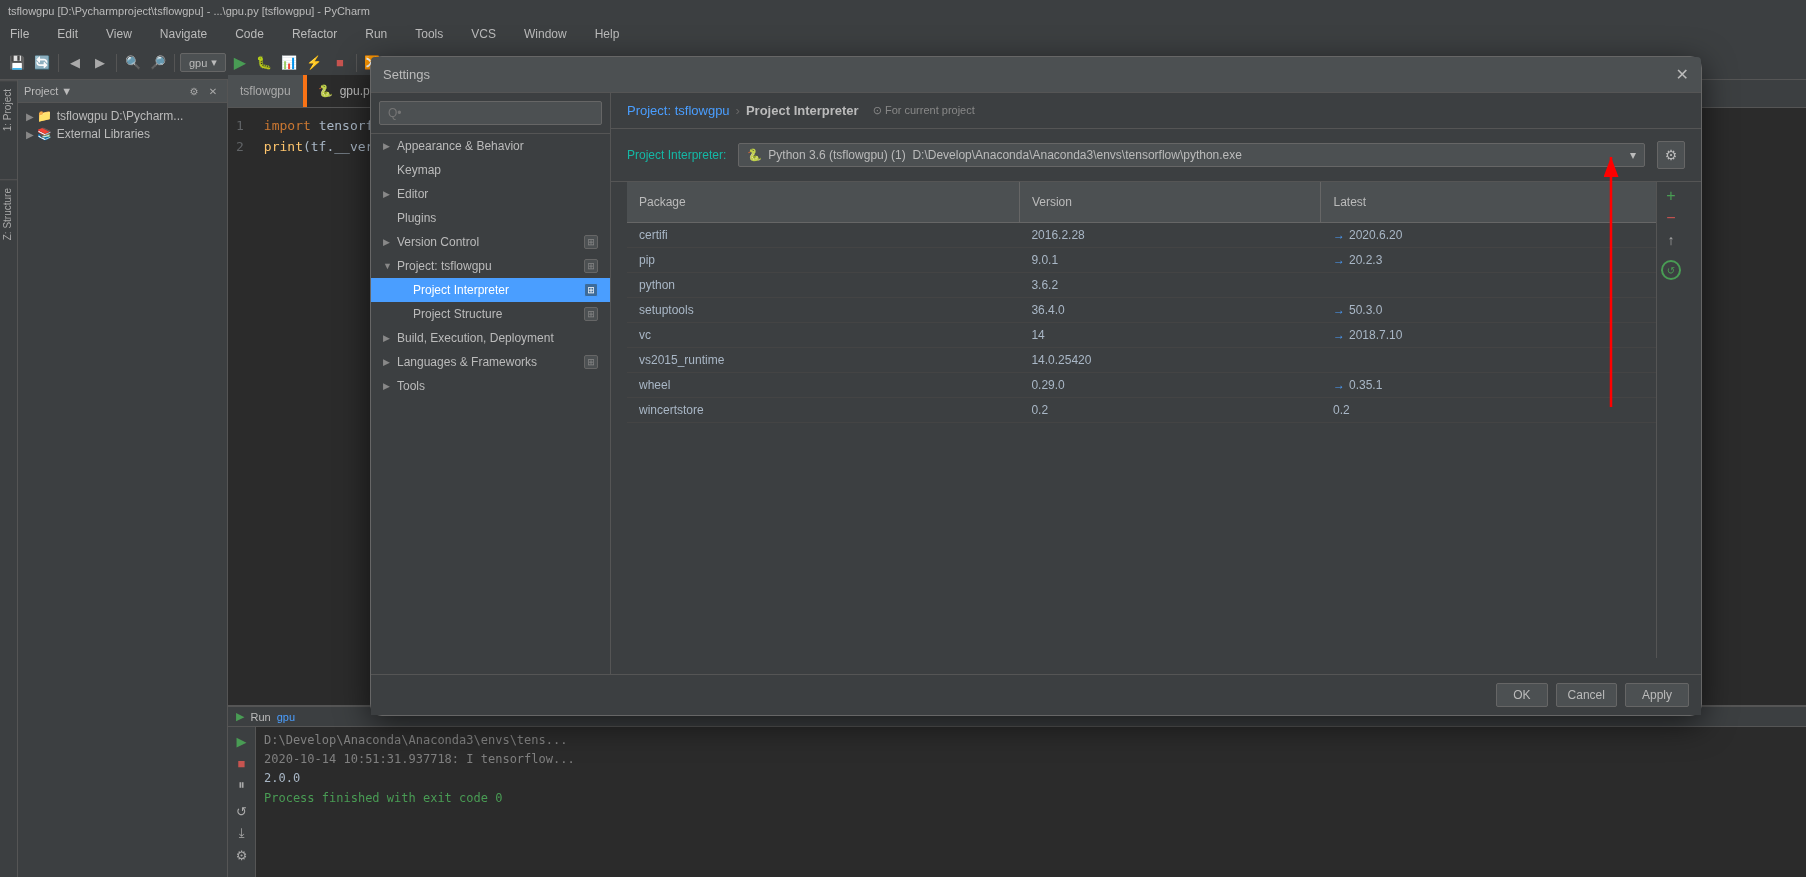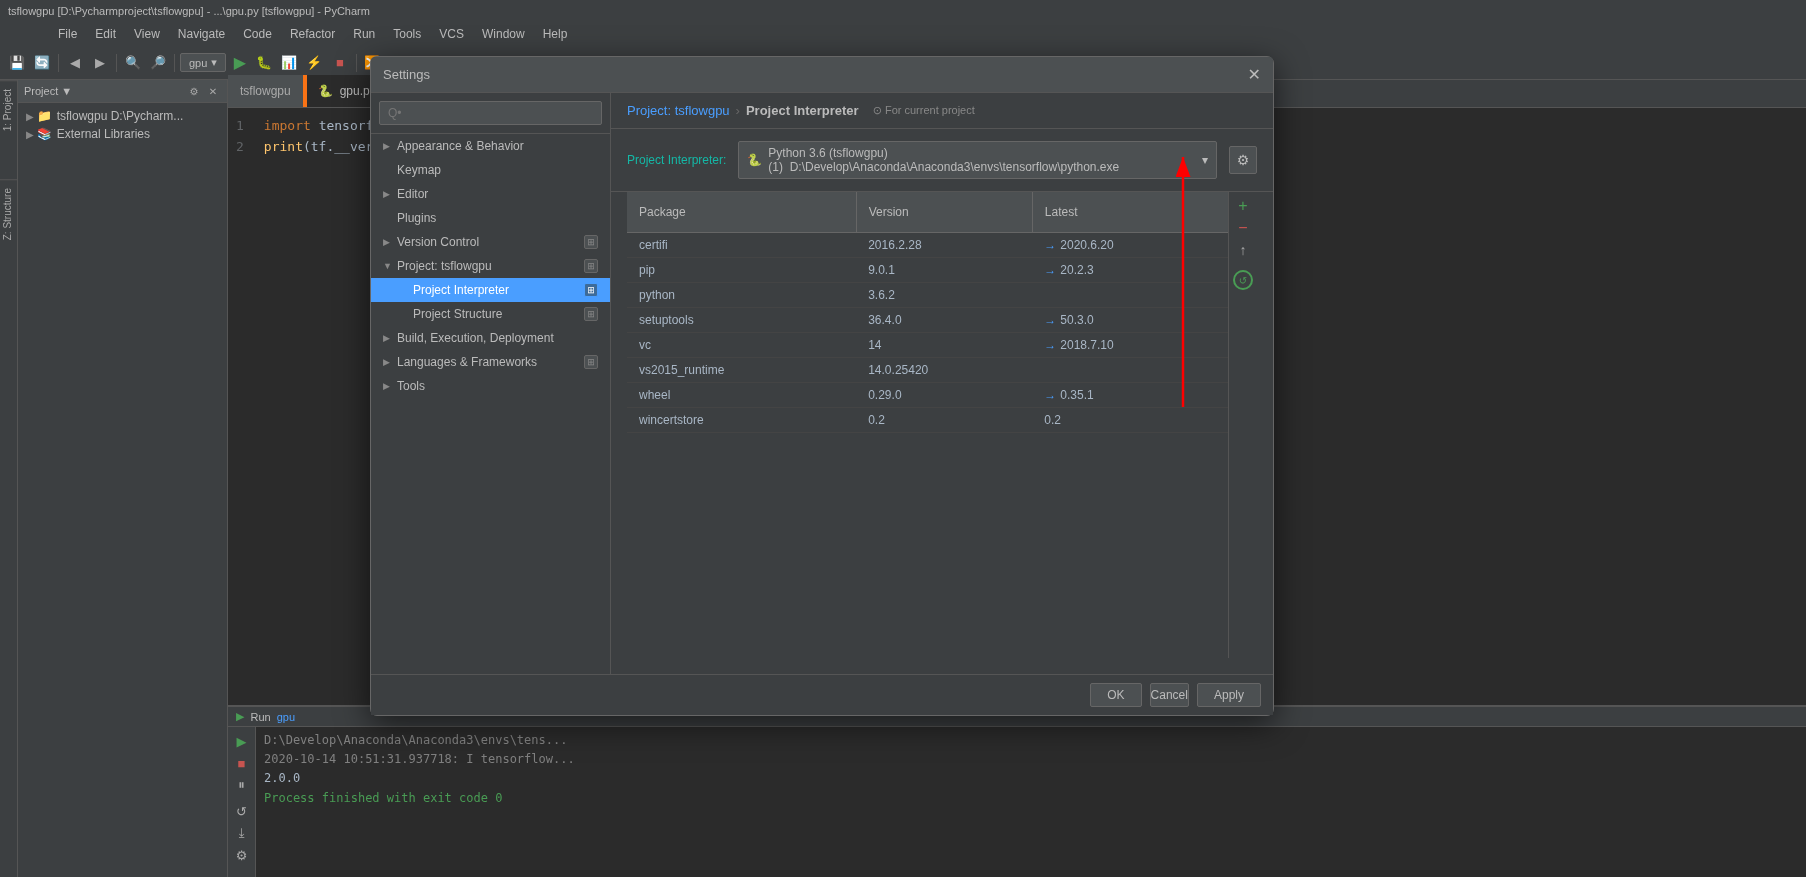--- a/index.html
+++ b/index.html
@@ -17,22 +17,21 @@
     }
 
     
     .menu-bar {
       background: #3c3f41;
       color: #bbb;
       height: 24px;
       display: flex;
       align-items: center;
       padding: 0 4px;
-      gap: 6px;
-      margin-left: 48px;
+      gap: 16px;
     }
     .menu-bar span {
       padding: 2px 6px;
       cursor: pointer;
       border-radius: 2px;
     }
 
     
     .toolbar {
       background: #3c3f41;
@@ -194,22 +193,22 @@
       font-size: 12px;
       padding: 4px 8px;
       overflow-y: auto;
       line-height: 1.6;
     }
     .run-output .gray { color: #808080; }
     .run-output .green-text { color: #499c54; }
     .dialog {
       background: #3c3f41;
       border: 1px solid #666;
-      border-radius: 7px;
-      width: 904px;
+      border-radius: 12px;
+      width: 1332px;
       height: 660px;
       display: flex;
       flex-direction: column;
       box-shadow: 0 8px 32px rgba(0,0,0,0.6);
       position: relative;
     }
     .dialog-title-bar {
       background: #4c5052;
       padding: 8px 12px;
       font-size: 13px;
@@ -681,17 +680,17 @@
               <button class="action-btn" style="font-size:14px;">↑</button>
               <button class="action-btn action-btn green-circle" style="margin-top: 8px;">↺</button>
             </div>
           </div>
         </div>
       </div>
     </div>
 
     <div style="display:flex; justify-content:flex-end; padding:8px 12px; gap:8px; border-top:1px solid #555; background:#3c3f41;">
       <button style="background:#4c5052;border:1px solid #666;color:#bbb;padding:4px 16px;border-radius:2px;cursor:pointer;font-size:12px;">OK</button>
-      <button style="background:#4c5052;border:1px solid #666;color:#bbb;padding:4px 0;border-radius:2px;cursor:pointer;font-size:12px;">Cancel</button>
+      <button style="background:#4c5052;border:1px solid #666;color:#bbb;padding:4px 11px;border-radius:2px;cursor:pointer;font-size:12px;">Cancel</button>
       <button style="background:#4c5052;border:1px solid #666;color:#bbb;padding:4px 16px;border-radius:2px;cursor:pointer;font-size:12px;">Apply</button>
     </div>
   </div>
 </div>
 
 </body></html>

